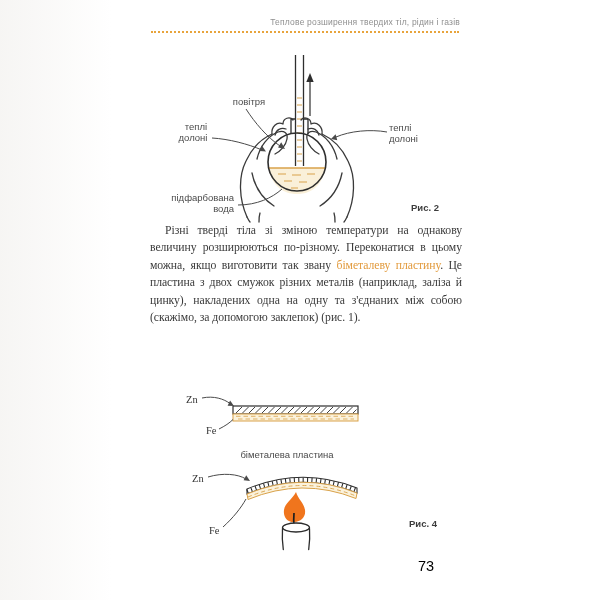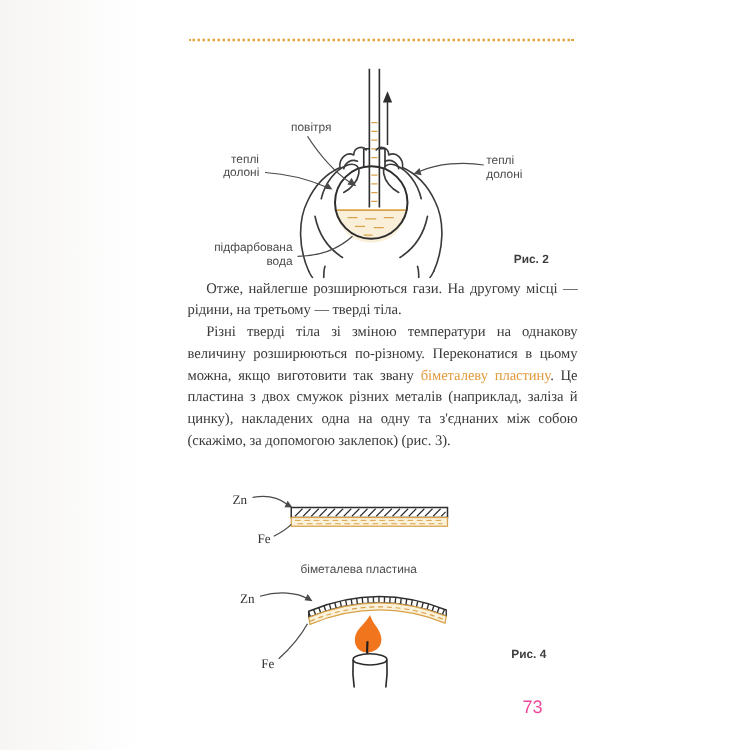--- a/index.html
+++ b/index.html
@@ -15,31 +15,32 @@
   .fig3{left:150px;top:45px;width:310px;height:178px;}
   .fig4{left:150px;top:388px;width:310px;height:172px;}
   .fig-cap{position:absolute;font-size:9.5px;font-weight:bold;color:#3d3d3d;}
   .cap3{left:411px;top:202px;}
   .cap4{left:409px;top:518px;}
   .bodytext{position:absolute;left:150px;top:222px;width:312px;}
   .bodytext p{margin:0;font-family:"Liberation Serif",serif;font-size:11.7px;
         line-height:17.4px;color:#3a3a3a;text-align:justify;letter-spacing:-.05px;}
   .bodytext p.ind{text-indent:15px;}
   .hl{color:#e29a3c;font-weight:normal;}
-  .page-number{position:absolute;left:418px;top:558px;font-size:14.5px;color:#ec4899;}
+  .page-number{position:absolute;left:418px;top:558px;font-size:14.5px;color:#000000;}
   svg text.lbl{font-family:"Liberation Sans",sans-serif;font-size:9.5px;fill:#4a4a4a;}
   svg text.metal{font-family:"Liberation Serif",serif;font-size:10.5px;fill:#333333;}
 </style>
 </head>
 <body>
 
 <div class="page">
 
   <div class="left-shade"></div>
 
+  <div class="running-head">Теплове розширення твердих тіл, рідин і газів</div>
   <div class="head-rule"></div>
 
   <svg class="fig fig3" viewBox="150 45 310 178" xmlns="http://www.w3.org/2000/svg">
 
     <path d="M268.6,168 C272,186 283,194 297,194 C311,194 322,186 325.4,168 Z" fill="#FAF0D9" stroke="none"></path>
     <path d="M268.6,168 H325.4" stroke="#D9A24A" stroke-width="1.4" fill="none"></path>
     <path d="M278,174 h8 M292,175 h9 M307,174 h8 M284,181 h8 M299,182 h8 M291,188 h7" stroke="#D9A24A" stroke-width="1" fill="none"></path>
 
     <path d="M295.5,55 V166 M303.5,55 V166" stroke="#2e2e2e" stroke-width="1.3" fill="none"></path>
     <path d="M297,98 h5 M297,105 h5 M297,112 h5 M297,119 h5 M297,126 h5 M297,133 h5 M297,140 h5 M297,147 h5 M297,154 h5 M297,161 h5" stroke="#D9A24A" stroke-width="1" fill="none"></path>
@@ -85,22 +86,21 @@
     <text class="lbl" x="196" y="130" text-anchor="middle">теплі</text>
     <text class="lbl" x="193" y="141" text-anchor="middle">долоні</text>
     <text class="lbl" x="389" y="131" text-anchor="start">теплі</text>
     <text class="lbl" x="389" y="142" text-anchor="start">долоні</text>
     <text class="lbl" x="234" y="201" text-anchor="end">підфарбована</text>
     <text class="lbl" x="234" y="212" text-anchor="end">вода</text>
   </svg>
   <div class="fig-cap cap3">Рис. 2</div>
 
   <div class="bodytext">
-    <p class="ind">Отже, найлегше розширюються гази. На другому місці — рідини, на третьому — тверді тіла.</p>
-    <p class="ind"><span>Різні тверді тіла зі зміною температури на однакову величину розширюються по-різному. Переконатися в цьому можна, якщо виготовити так звану </span><span class="hl">біметалеву пластину</span><span>. Це пластина з двох смужок різних металів (наприклад, заліза й цинку), накладених одна на одну та з'єднаних між собою (скажімо, за допомогою заклепок) (рис. 3).</span></p>
+    <p class="ind"><span>Різні тверді тіла зі зміною температури на однакову величину розширюються по-різному. Переконатися в цьому можна, якщо виготовити так звану </span><span class="hl">біметалеву пластину</span><span>. Це пластина з двох смужок різних металів (наприклад, заліза й цинку), накладених одна на одну та з'єднаних між собою (скажімо, за допомогою заклепок) (рис. 1).</span></p>
   </div>
 
   <svg class="fig fig4" viewBox="150 388 310 172" xmlns="http://www.w3.org/2000/svg">
 
     <g>
       <rect x="233" y="406" width="125" height="8" fill="#ffffff" stroke="#2e2e2e" stroke-width="1.2"></rect>
       <path d="M236,413 L242,407 M242.5,413 L248.5,407 M249,413 L255,407 M255.5,413 L261.5,407 M262,413 L268,407 M268.5,413 L274.5,407 M275,413 L281,407 M281.5,413 L287.5,407 M288,413 L294,407 M294.5,413 L300.5,407 M301,413 L307,407 M307.5,413 L313.5,407 M314,413 L320,407 M320.5,413 L326.5,407 M327,413 L333,407 M333.5,413 L339.5,407 M340,413 L346,407 M346.5,413 L352.5,407 M353,413 L356.5,409.5" stroke="#2e2e2e" stroke-width="0.9" fill="none"></path>
       <rect x="233" y="414" width="125" height="7" fill="#FBF2DC" stroke="#D9A24A" stroke-width="1"></rect>
       <path d="M236,416.3 H354" stroke="#D9A24A" stroke-width="0.8" stroke-dasharray="4.5 3" fill="none"></path>
       <path d="M238,419 H354" stroke="#D9A24A" stroke-width="0.8" stroke-dasharray="4.5 3" fill="none"></path>

